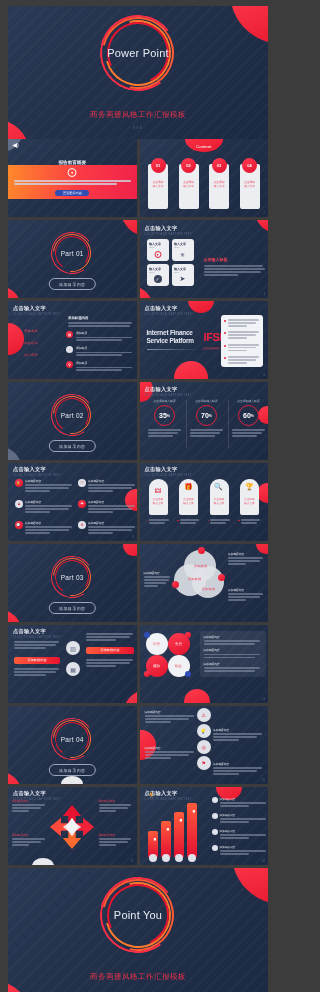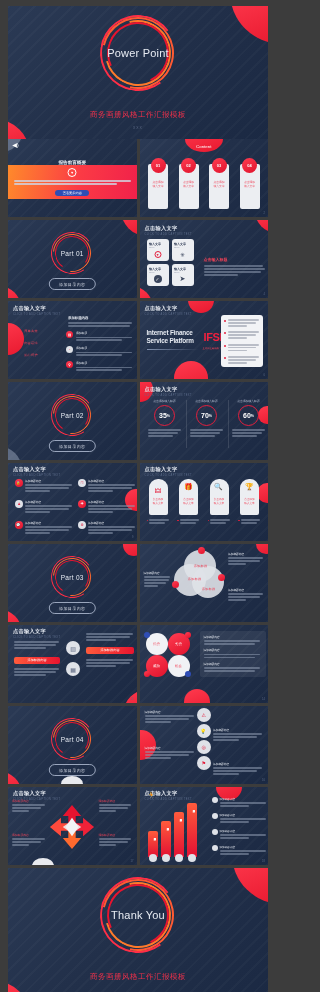--- a/index.html
+++ b/index.html
@@ -815,19 +815,19 @@
     <div class="stripes"></div>
     <div class="blob tr" style="right:-14px;top:-14px;width:50px;height:50px;"></div>
     <div class="blob bl" style="left:-14px;bottom:-16px;width:36px;height:36px;"></div>
 
     <div style="position:absolute;left:50%;top:47px;transform:translate(-50%,-50%);width:76px;height:76px;">
       <div class="ring" style="inset:0;border:2.4px solid #ff2e46;transform:rotate(8deg);border-right-color:transparent;"></div>
       <div class="ring" style="inset:2px;border:2.4px solid #ff5a32;transform:rotate(-32deg);border-left-color:transparent;"></div>
       <div class="ring" style="inset:5px;border:2px solid #ff7a2a;transform:rotate(120deg);border-bottom-color:transparent;"></div>
       <div class="ring" style="inset:7px;border:2.6px solid #e8142f;transform:rotate(200deg);border-top-color:transparent;"></div>
       <div style="position:absolute;inset:0;display:flex;align-items:center;justify-content:center;">
-        <span class="cover-title">Thank You</span>
+        <span class="cover-title">Point You</span>
       </div>
     </div>
     <div class="cover-sub" style="top:104px;">商务画册风格工作汇报模板</div>
   </div>
 
 </div>
 
 </body></html>

